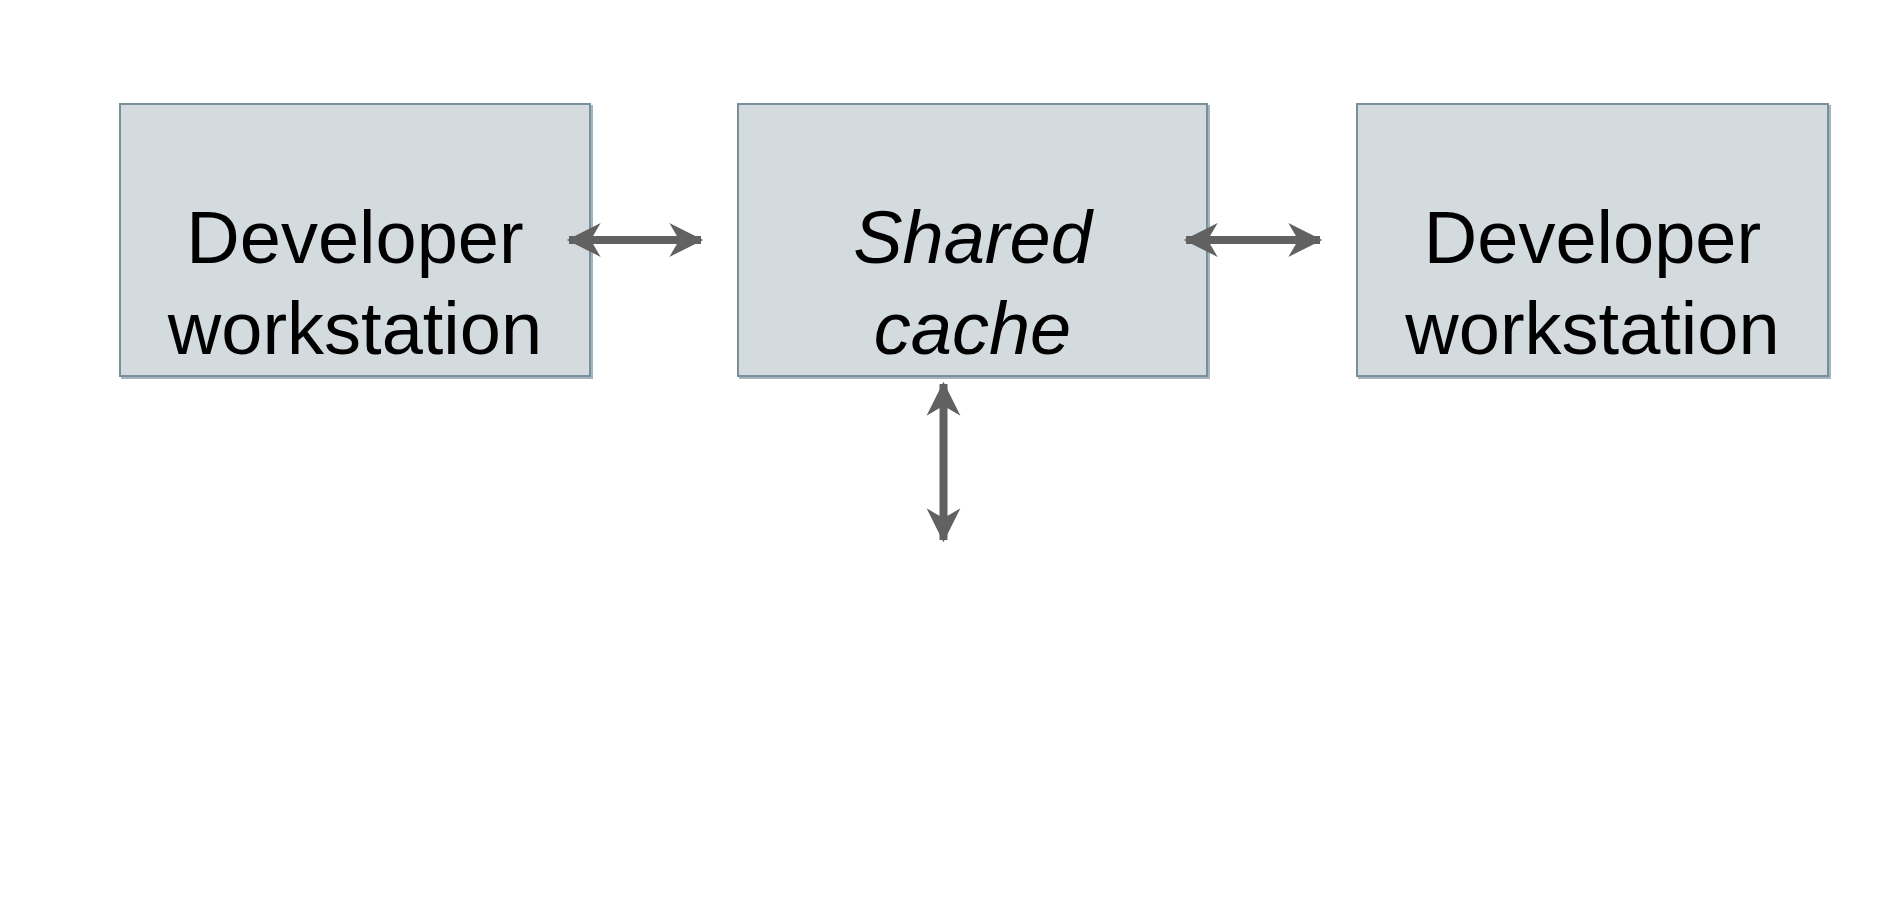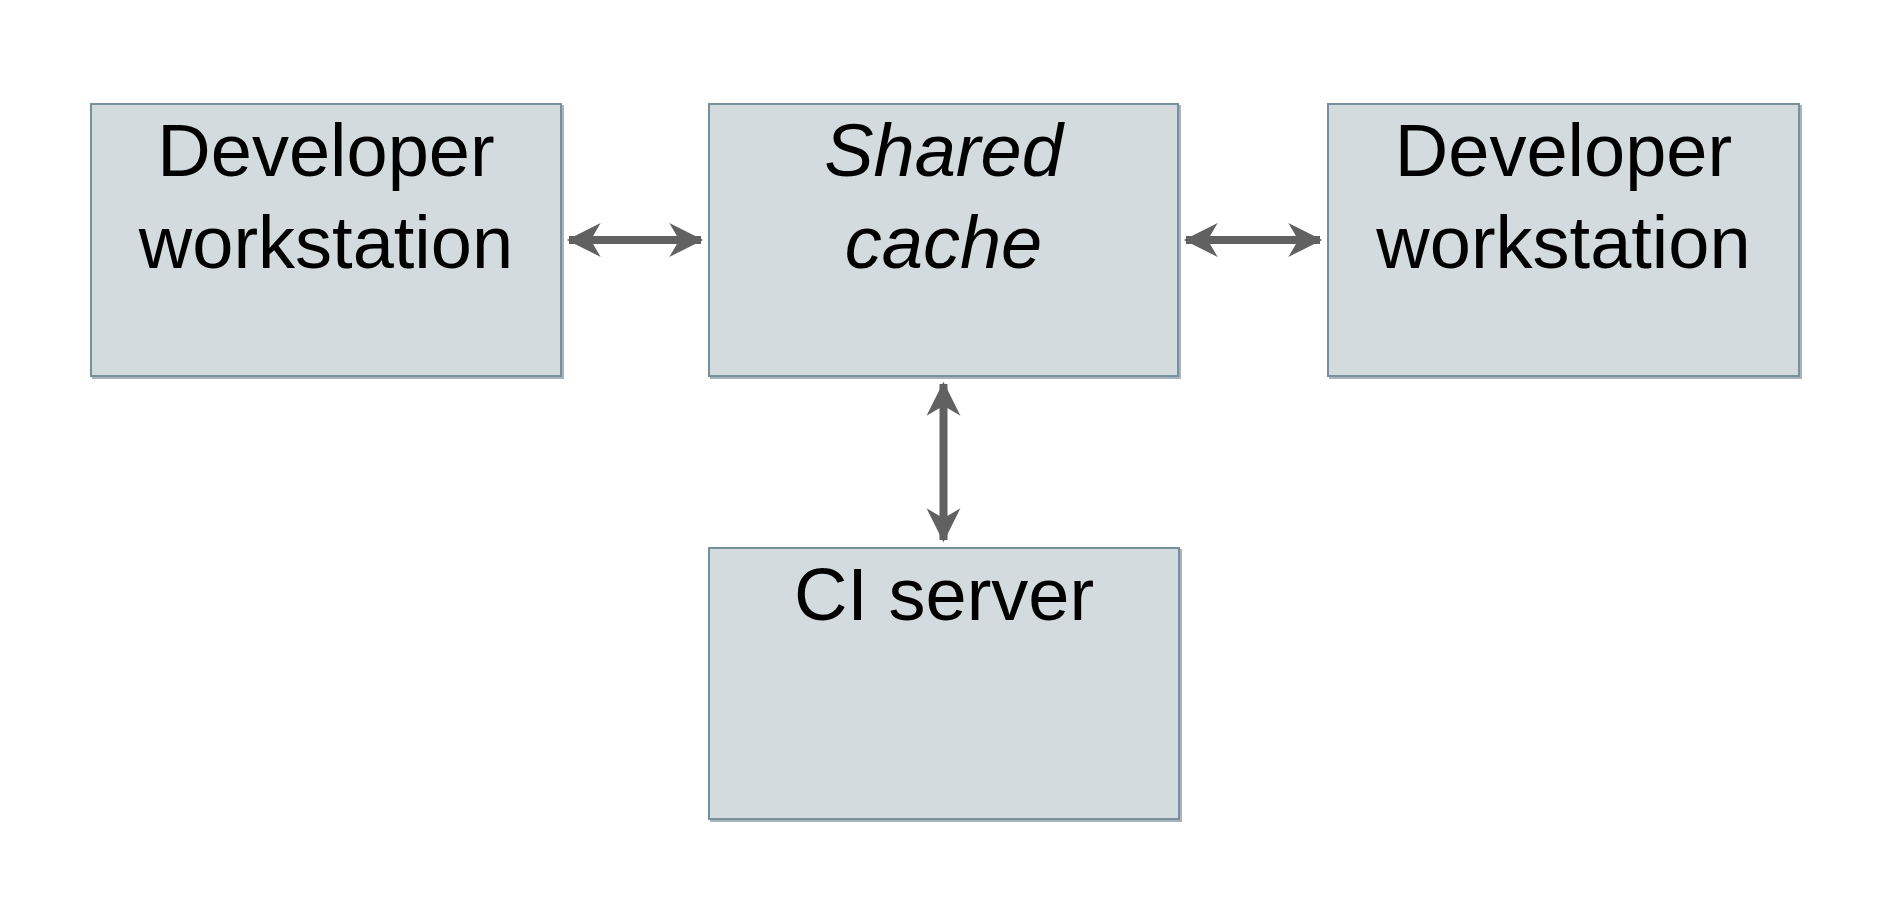--- a/index.html
+++ b/index.html
@@ -15,22 +15,23 @@
     overflow: hidden;
     font-family: "Liberation Sans", sans-serif;
   }
   .node {
     position: absolute;
     box-sizing: border-box;
     background: #d3dbde;
     border: 2px solid #78909c;
     box-shadow: 2px 2px 0 rgba(95, 118, 131, 0.55);
     display: flex;
-    align-items: flex-start;
+    align-items: flex-end;
     justify-content: center;
+    margin-left: 29px;
   }
   .node-label {
     color: #000000;
     font-size: 74px;
     line-height: 1.24;
     text-align: center;
     white-space: pre-line;
     letter-spacing: 0px;
   }
   #node-dev-left   { left: 90px;   top: 103px; width: 472px; height: 274px; }
@@ -59,23 +60,20 @@
   <div class="node" id="node-shared">
     <span class="node-label">Shared
 cache</span>
   </div>
 
   <div class="node" id="node-dev-right">
     <span class="node-label">Developer
 workstation</span>
   </div>
 
-  <div class="node" id="node-ci">
-    <span class="node-label">CI server</span>
-  </div>
 
   <svg class="edge-layer" width="1900" height="922" viewBox="0 0 1900 922" xmlns="http://www.w3.org/2000/svg">
     <defs>
       <marker id="barb" viewBox="0 0 10 10" refX="8.6" refY="5" markerWidth="4.6" markerHeight="4.6" orient="auto-start-reverse">
         <path d="M 0 0.4 L 9.2 5 L 0 9.6 L 2.7 5 Z" fill="#616161"></path>
       </marker>
     </defs>
 
     <line x1="569" y1="240" x2="701" y2="240" stroke="#616161" stroke-width="8" marker-start="url(#barb)" marker-end="url(#barb)"></line>
 

